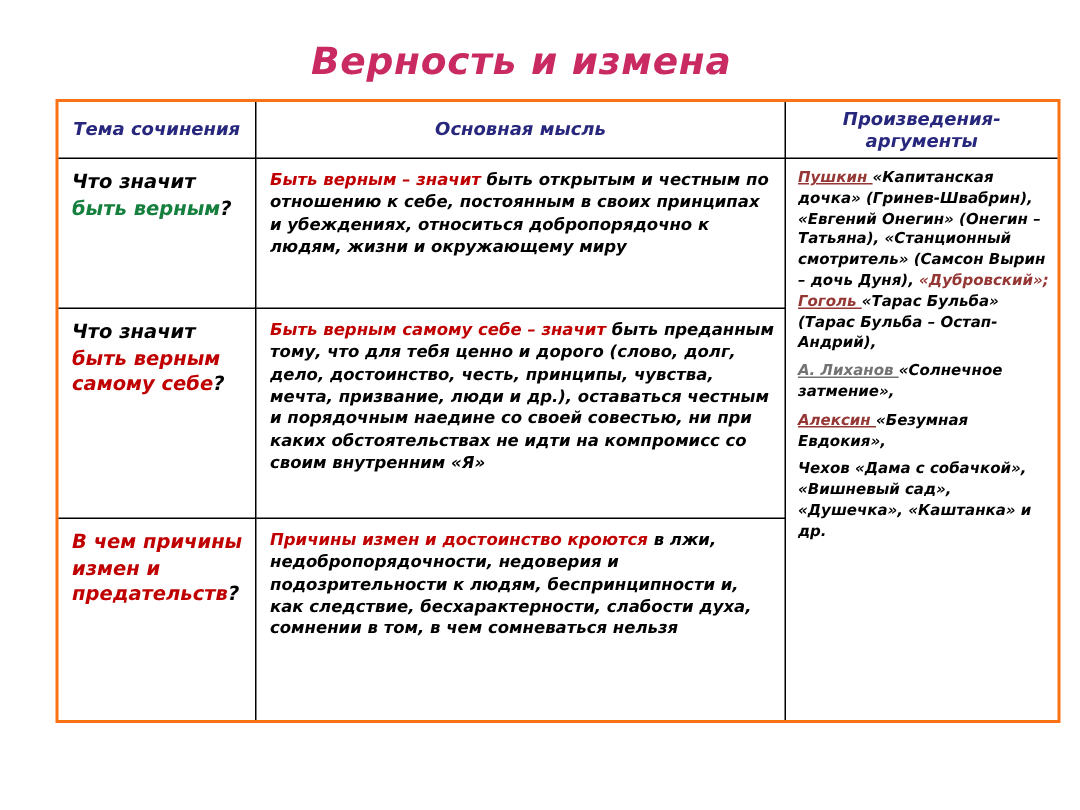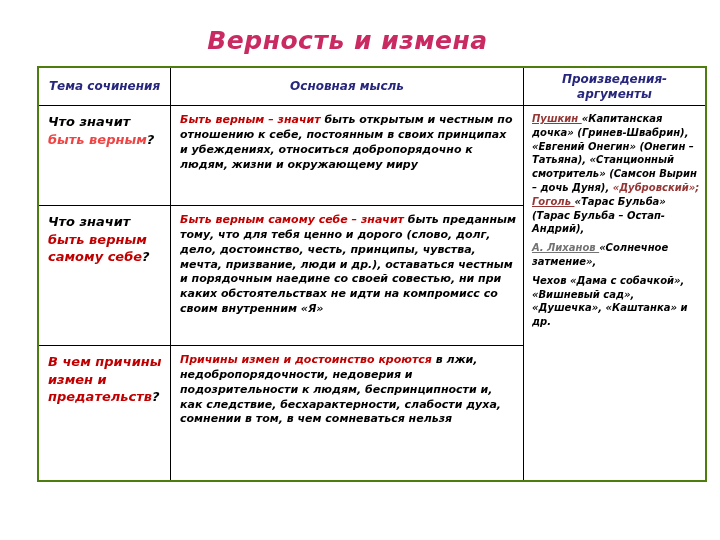--- a/index.html
+++ b/index.html
@@ -18,21 +18,21 @@
     font-weight:bold;
     font-style:italic;
     letter-spacing:0.5px;
   }
   .essay-table{
     position:absolute;
     left:37px;top:66px;
     display:grid;
     grid-template-columns:132px 353px 181px;
     grid-template-rows:38px 100px 140px 134px;
-    border:2px solid #4d7c0f;
+    border:2px solid #f97316;
     background:#fff;
   }
   .cell{
     box-sizing:border-box;
     font-style:italic;
     font-weight:bold;
     overflow:hidden;
   }
   .hcell{
     border-bottom:1px solid #000;
@@ -66,29 +66,30 @@
 
 <div class="slide-title" style="color: rgb(201, 42, 98);">Верность и измена</div>
 
 <div class="essay-table">
 
   <div class="cell hcell vline" style="color: rgb(39, 39, 125);">Тема сочинения</div>
   <div class="cell hcell vline" style="color: rgb(39, 39, 125);">Основная мысль</div>
   <div class="cell hcell" style="color: rgb(39, 39, 125);">Произведения-аргументы</div>
 
   <div class="cell bcell topic vline hrule">
-      <div class="para"><span style="color: rgb(0, 0, 0);">Что значит </span><span style="color: #ef4444;">быть верным</span><span style="color: rgb(0, 0, 0);">?</span></div>
+      <div class="para"><span style="color: rgb(0, 0, 0);">Что значит </span><span style="color: #15803d;">быть верным</span><span style="color: rgb(0, 0, 0);">?</span></div>
     </div>
   <div class="cell bcell vline hrule">
       <div class="para"><span style="color: rgb(192, 0, 0);">Быть верным – значит </span><span style="color: rgb(0, 0, 0);">быть открытым и честным по отношению к себе, постоянным в своих принципах и убеждениях, относиться добропорядочно к людям, жизни и окружающему миру</span></div>
     </div>
 
   <div class="cell bcell args">
       <div class="para"><span style="color: rgb(149, 55, 53); text-decoration: underline;">Пушкин </span><span style="color: rgb(0, 0, 0);">«Капитанская дочка» (Гринев-Швабрин), «Евгений Онегин» (Онегин – Татьяна), «Станционный смотритель» (Самсон Вырин – дочь Дуня), </span><span style="color: rgb(149, 55, 53);">«Дубровский»; </span><span style="color: rgb(149, 55, 53); text-decoration: underline;">Гоголь </span><span style="color: rgb(0, 0, 0);">«Тарас Бульба» (Тарас Бульба – Остап-Андрий),</span></div>
       <div class="para"><span style="color: #737373; text-decoration: underline;">А. Лиханов </span><span style="color: rgb(0, 0, 0);">«Солнечное затмение»,</span></div>
+      <div class="para"><span style="color: rgb(149, 55, 53); text-decoration: underline;">Алексин </span><span style="color: rgb(0, 0, 0);">«Безумная Евдокия»,</span></div>
       <div class="para"><span style="color: rgb(0, 0, 0);">Чехов «Дама с собачкой», «Вишневый сад», «Душечка», «Каштанка» и др.</span></div>
     </div>
 
   <div class="cell bcell topic vline hrule">
       <div class="para"><span style="color: rgb(0, 0, 0);">Что значит </span><span style="color: rgb(192, 0, 0);">быть верным самому себе</span><span style="color: rgb(0, 0, 0);">?</span></div>
     </div>
   <div class="cell bcell vline hrule">
       <div class="para"><span style="color: rgb(192, 0, 0);">Быть верным самому себе – значит </span><span style="color: rgb(0, 0, 0);">быть преданным тому, что для тебя ценно и дорого (слово, долг, дело, достоинство, честь, принципы, чувства, мечта, призвание, люди и др.), оставаться честным и порядочным наедине со своей совестью, ни при каких обстоятельствах не идти на компромисс со своим  внутренним «Я»</span></div>
     </div>
 

